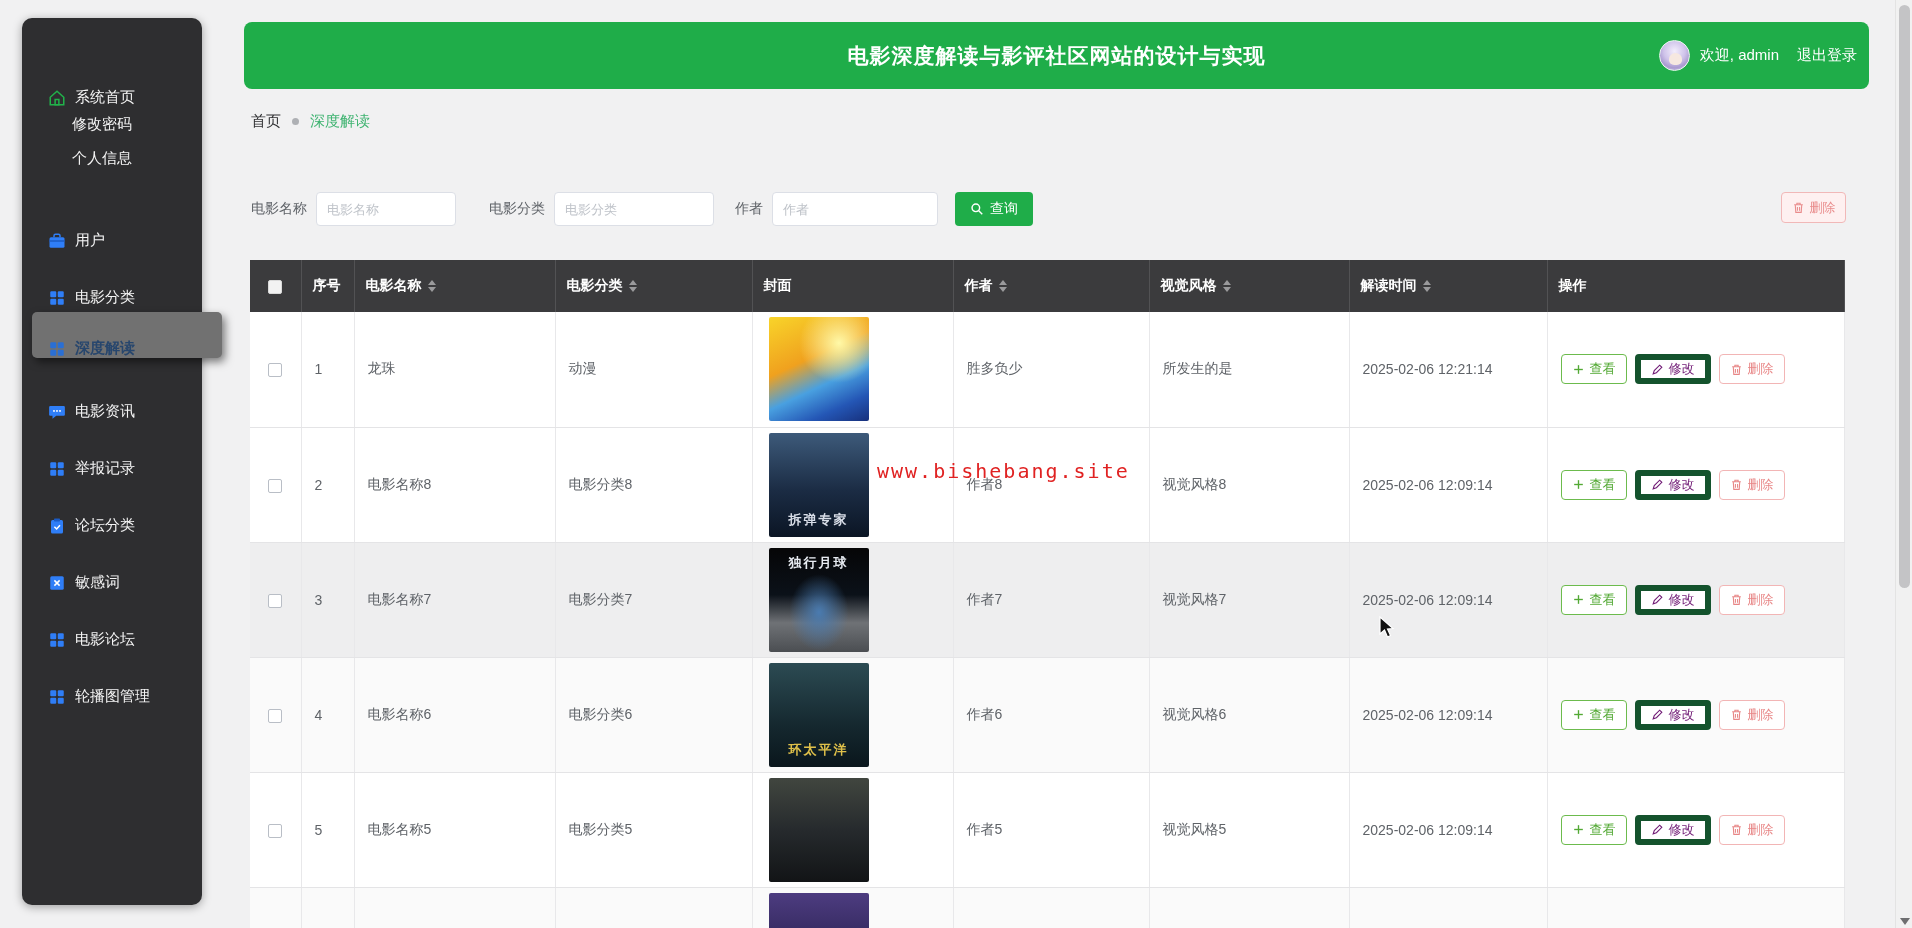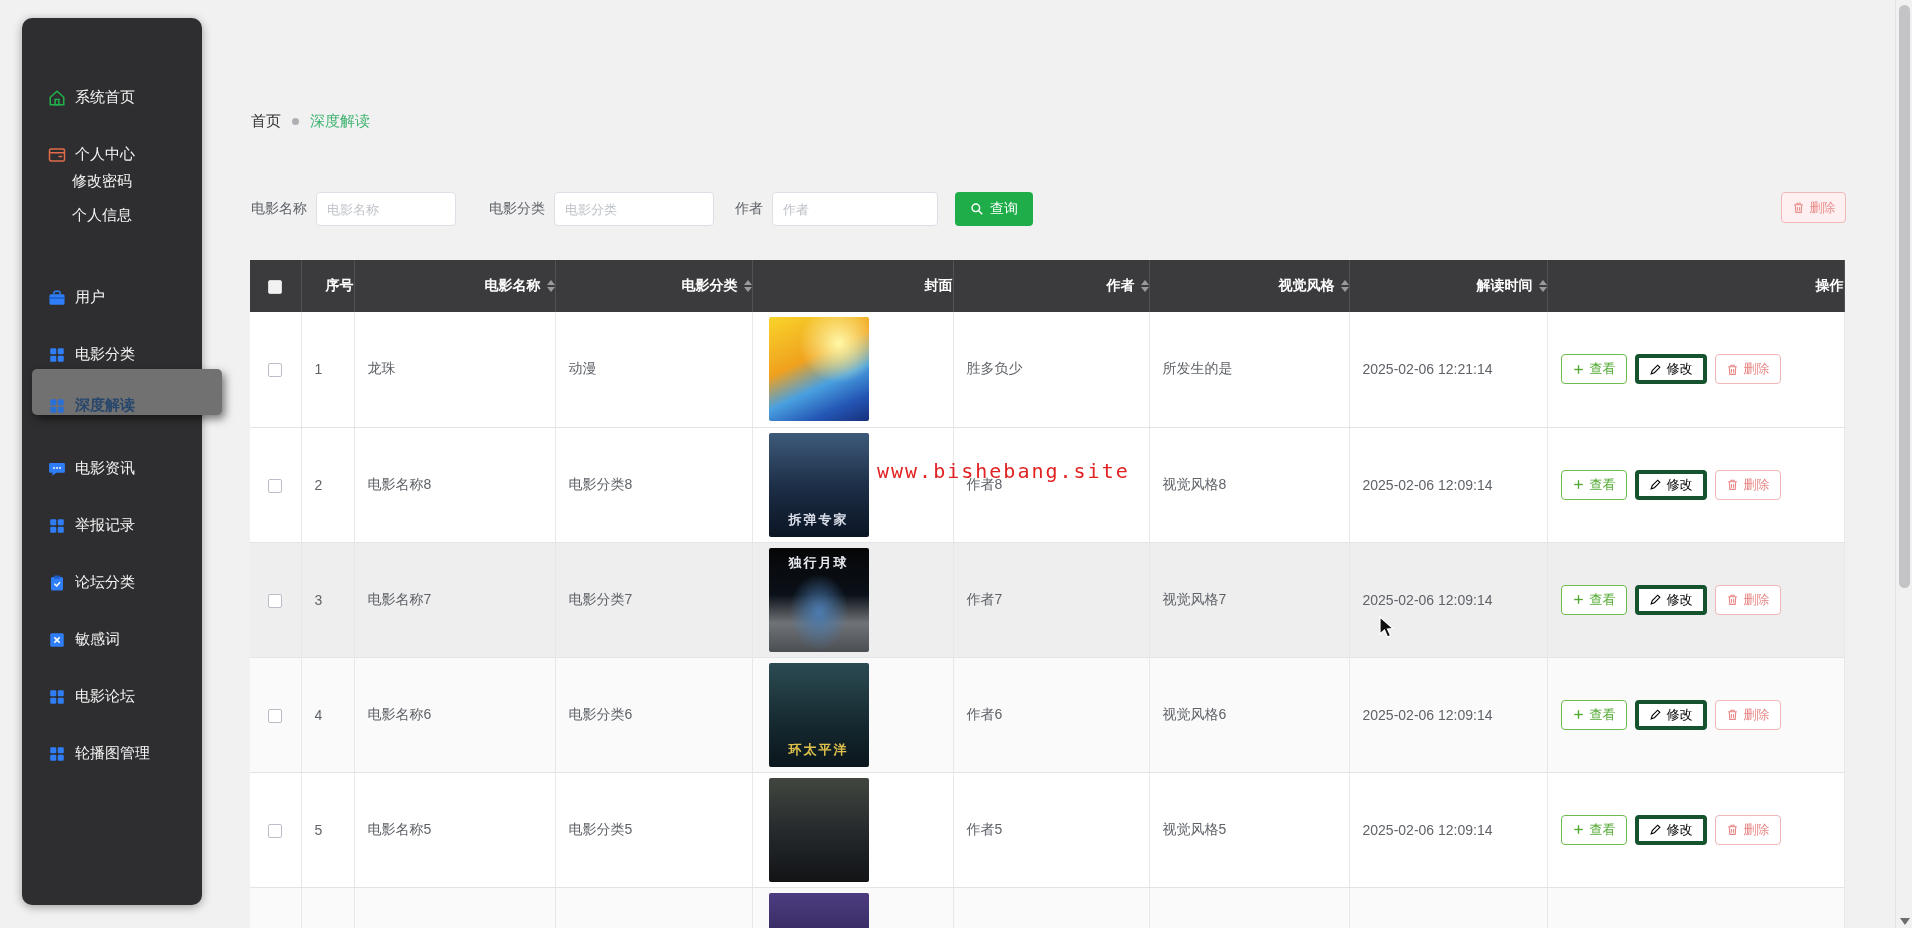--- a/index.html
+++ b/index.html
@@ -51,21 +51,21 @@
   .btn-search { height:34px; padding:0 15px; background:#1fad49; color:#fff; border:none;
     border-radius:4px; font-size:14px; display:flex; align-items:center; gap:6px; cursor:pointer; }
   .btn-del-top { position:absolute; left:1781px; top:192px; width:65px; height:31px;
     background:#fef0f0; border:1px solid #f1b8b8; border-radius:4px; color:#e98c8c;
     font-size:13px; display:flex; align-items:center; justify-content:center; gap:5px; cursor:pointer; }
 
   
   .tbl { position:absolute; left:250px; top:260px; width:1594px; border-collapse:collapse;
     table-layout:fixed; background:#fff; }
   .tbl th { background:#3b3b3d; height:52px; color:#fff; font-size:14px; font-weight:bold;
-    text-align:right; padding-left:21px; border-right:1px solid #525254; cursor:pointer; }
+    text-align:left; padding-left:11px; border-right:1px solid #525254; cursor:pointer; }
   .tbl th:first-child { text-align:center; padding-left:0; }
   .tbl td { height:115px; font-size:14px; color:#5f6368; padding-left:13px;
     border-right:1px solid #e8e8ea; border-bottom:1px solid #e4e4e6; background:transparent; }
   .tbl td:first-child { text-align:center; padding-left:0; }
   .tbl tr.stripe td { background:#fafafa; }
   .tbl tr.hovered td { background:#eeeeef; }
   .cb { display:inline-block; width:14px; height:14px; background:#fff; border:1px solid #b9bec6;
     border-radius:2px; vertical-align:middle; cursor:pointer; }
   .cb-header { border:1px solid #d9d9d9; background:#f2f2f2; }
   .sort { display:inline-flex; flex-direction:column; margin-left:6px; vertical-align:middle; }
@@ -86,21 +86,21 @@
              linear-gradient(180deg,#060607 0%,#0b1119 45%,#6f7276 72%,#4b4e52 100%); }
   .cover-3 { background:linear-gradient(180deg,#2c4b53 0%,#15282f 60%,#0a161c 100%); }
   .cover-3 .cover-t { color:#dfc04a; }
   .cover-4 { background:linear-gradient(180deg,#41463f 0%,#262a2d 50%,#121416 100%); }
   .cover-5 { background:linear-gradient(180deg,#4d3c80 0%,#28204f 65%,#130e2a 100%); }
 
   .btns { display:flex; gap:8px; align-items:center; }
   .btns button { display:flex; align-items:center; gap:5px; height:30px; padding:0 10px;
     border-radius:4px; background:#fff; font-size:13px; cursor:pointer; }
   .b-view { border:1px solid #6cbb4d; color:#53a934; }
-  .b-edit { border:4px solid #14532d; color:#000000; }
+  .b-edit { border:6px solid #14532d; color:#701a75; }
   .b-del  { border:1px solid #f2b5b5; color:#e88686; }
 
   .watermark { position:absolute; left:877px; top:459px; font-family:"DejaVu Sans Mono","Liberation Mono",monospace;
     font-size:20px; color:#e02222; letter-spacing:2px; white-space:nowrap; }
 
   
   .scrollbar { position:absolute; right:0; top:0; width:17px; height:928px; background:#f1f1f1;
     border-left:1px solid #e3e3e3; }
   .sb-thumb { position:absolute; left:3px; top:5px; width:11px; height:583px; background:#c4c4c6; border-radius:6px; }
   .sb-down { position:absolute; left:4px; bottom:3px; width:0; height:0;
@@ -115,30 +115,20 @@
   <aside class="sidebar">
     <div class="s-item">
       <span class="sicon">
         <svg width="18" height="18" viewBox="0 0 24 24" fill="none" stroke="#21b24a" stroke-width="2">
             <path d="M3 11 L12 3 L21 11 V21 H3 Z"></path>
             <rect x="9.5" y="14" width="5" height="7"></rect>
           </svg>
       </span>
       <span class="s-label">系统首页</span>
     </div>
-    <div class="s-item">
-      <span class="sicon">
-        <svg width="18" height="18" viewBox="0 0 24 24" fill="none" stroke="#e26b4a" stroke-width="2">
-            <rect x="2" y="4" width="20" height="16" rx="2"></rect>
-            <line x1="2" y1="9" x2="22" y2="9"></line>
-            <line x1="14" y1="14" x2="19" y2="14"></line>
-          </svg>
-      </span>
-      <span class="s-label">个人中心</span>
-    </div>
     <div class="s-sub">
       <span class="s-label">修改密码</span>
     </div>
     <div class="s-sub">
       <span class="s-label">个人信息</span>
     </div>
     <div class="s-item gap-above">
       <span class="sicon">
         <svg width="18" height="18" viewBox="0 0 24 24" fill="#2f7ef7">
             <rect x="2" y="7" width="20" height="14" rx="2"></rect>
@@ -228,20 +218,28 @@
             <rect x="3" y="3" width="8" height="8" rx="1.5"></rect>
             <rect x="13" y="3" width="8" height="8" rx="1.5"></rect>
             <rect x="3" y="13" width="8" height="8" rx="1.5"></rect>
             <rect x="13" y="13" width="8" height="8" rx="1.5"></rect>
           </svg>
       </span>
       <span class="s-label">轮播图管理</span>
     </div>
   </aside>
 
+  <header class="app-header">
+    <div class="app-title">电影深度解读与影评社区网站的设计与实现</div>
+    <div class="user-area">
+      <div class="avatar"></div>
+      <span class="welcome">欢迎, admin</span>
+      <span class="logout">退出登录</span>
+    </div>
+  </header>
 
   <nav class="crumbs">
     <span class="crumb-home">首页</span>
     <span class="crumb-dot"></span>
     <span class="crumb-cur">深度解读</span>
   </nav>
 
   <div class="filters">
     <span class="f-label">电影名称</span>
     <input class="f-input w1" placeholder="电影名称" style="">

